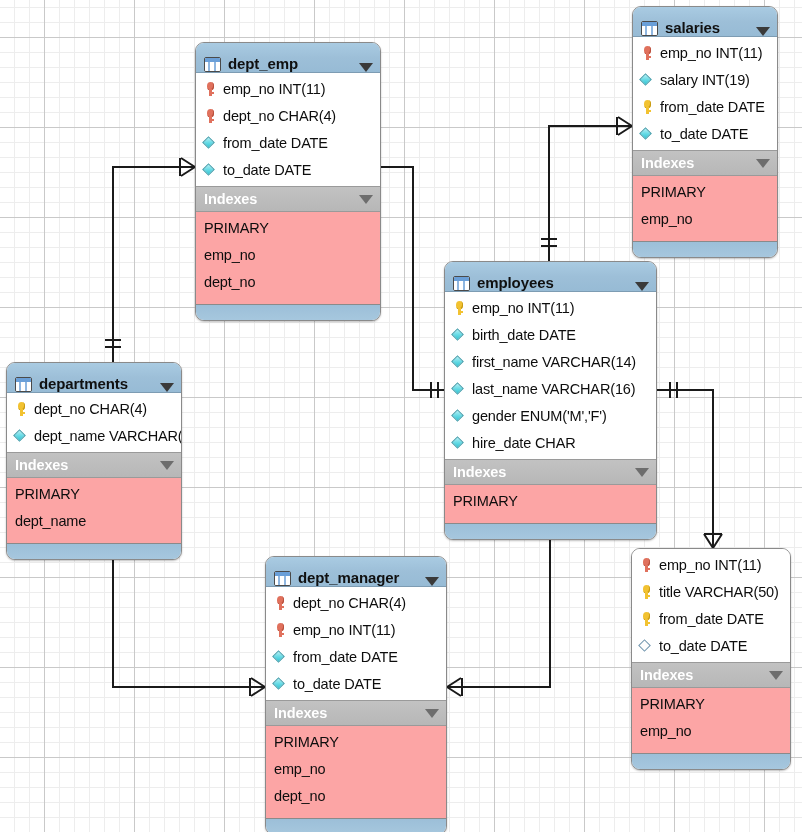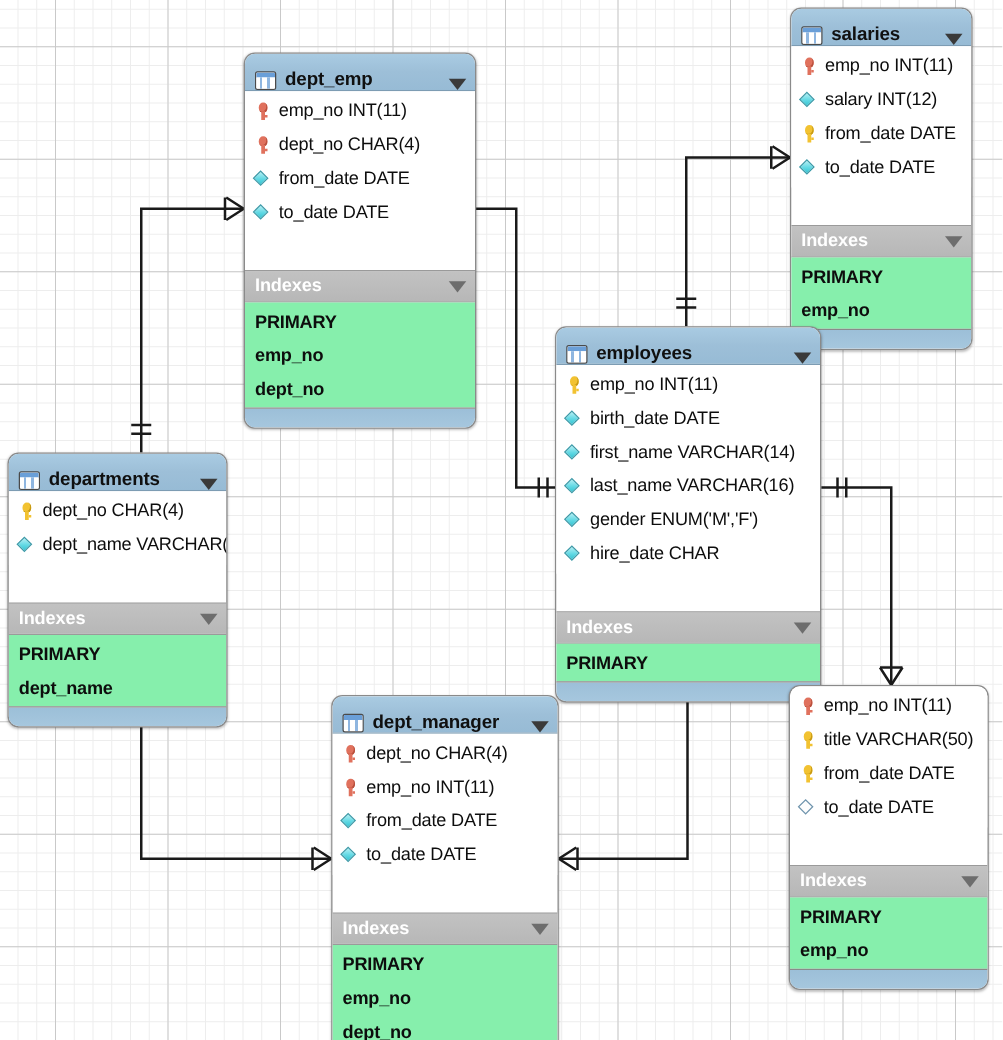--- a/index.html
+++ b/index.html
@@ -202,42 +202,40 @@
 
   .index-header {
     display: flex;
     align-items: center;
     height: 26px;
     padding: 0 7px 0 8px;
     background: linear-gradient(to bottom, #c2c2c2 0%, #b7b7b7 100%);
     border-top: 1px solid #9a9a9a;
     border-bottom: 1px solid #9a9a9a;
     box-sizing: border-box;
-    margin-top: 30px;
   }
   .index-title {
     flex: 1 1 auto;
     font-size: 14.5px;
     font-weight: bold;
     color: #ffffff;
     letter-spacing: -0.1px;
   }
   .caret-dark {
     flex: 0 0 auto;
     width: 0;
     height: 0;
     border-left: 7px solid transparent;
     border-right: 7px solid transparent;
     border-top: 9px solid #6d6d6d;
   }
 
   .index-list {
-    background: #86efac;
-    padding: 2px 0 1px 0;
-    font-weight: bold;
+    background: #fca5a5;
+    padding: 2px 0 9px 0;
   }
   .index-row {
     display: flex;
     align-items: center;
     height: 27px;
     padding: 0 6px 0 8px;
     box-sizing: border-box;
   }
   .index-label {
     font-size: 14.5px;
@@ -318,21 +316,21 @@
     <div class="col-row">
       <span class="col-icon icon-key key-red">
           <i class="kbody"></i>
           <i class="kstem"></i>
           <i class="knotch"></i>
         </span>
       <span class="col-label">emp_no INT(11)</span>
     </div>
     <div class="col-row">
       <span class="col-icon icon-diamond diamond-filled"></span>
-      <span class="col-label">salary INT(12)</span>
+      <span class="col-label">salary INT(19)</span>
     </div>
     <div class="col-row">
       <span class="col-icon icon-key key-yellow">
           <i class="kbody"></i>
           <i class="kstem"></i>
           <i class="knotch"></i>
         </span>
       <span class="col-label">from_date DATE</span>
     </div>
     <div class="col-row">

